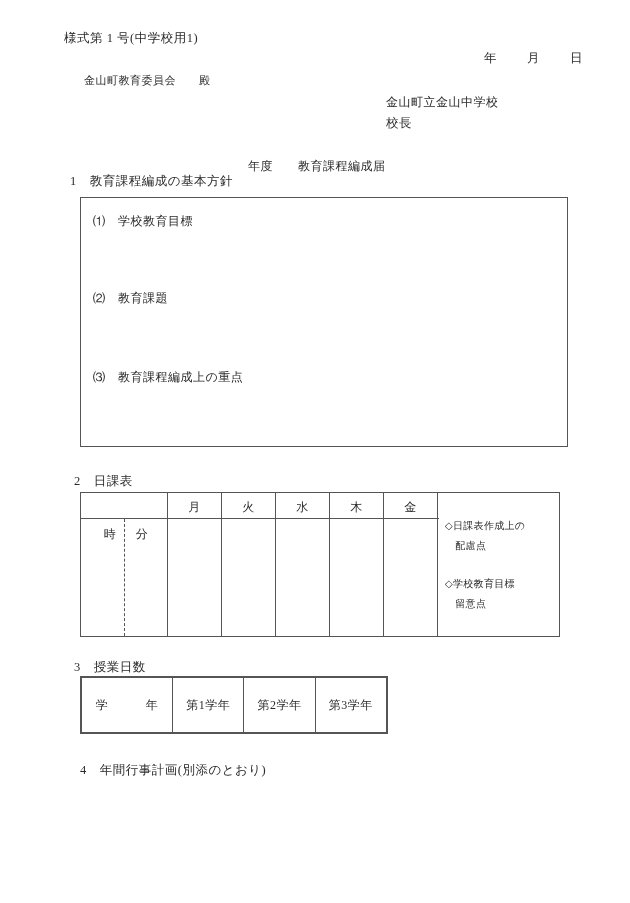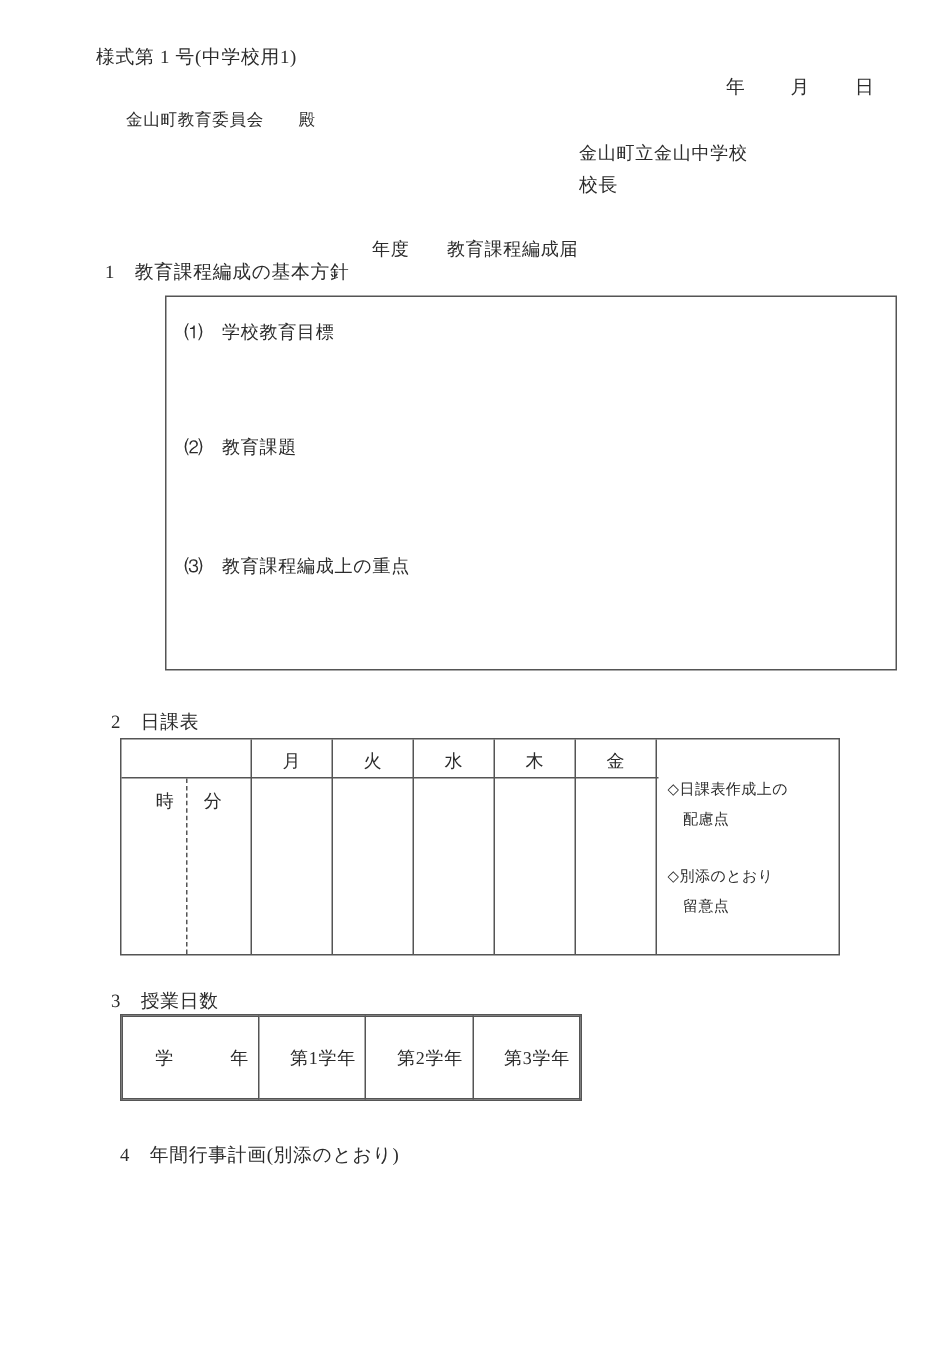--- a/index.html
+++ b/index.html
@@ -41,21 +41,20 @@
   #sec4-head { left: 80px; top: 762px; }
 
   
   #policy-box {
     position: absolute;
     left: 80px;  top: 197px;
     width: 488px; height: 250px;
     border: 1px solid #555;
     box-sizing: border-box;
     background: #fff;
-    margin-left: 30px;
   }
   .policy-item {
     position: absolute;
     white-space: pre;
     font-size: 12px;
     letter-spacing: .5px;
     left: 12px;
   }
   .policy-item.i0 { top: 15px; }
   .policy-item.i1 { top: 92px; }
@@ -99,21 +98,21 @@
     width: 308px; height: 58px;
     box-sizing: border-box;
     border: 1px solid #555;
     border-collapse: collapse;
     background: #fff;
   }
   #days-table table { border-collapse: collapse; width: 100%; height: 100%; }
   #days-table td {
     border: 1px solid #555;
     font-size: 12px;
-    text-align: right;
+    text-align: center;
     padding: 0 6px;
     letter-spacing: .5px;
     font-family: "Liberation Serif", "DejaVu Serif", serif;
   }
   #days-table td.wide { width: 78px; }
   #days-table td.val { text-align: right; }
 </style>
 </head>
 <body>
 
@@ -153,21 +152,21 @@
     <div class="sch-label" style="left:48px; top:33px; width:26px;">分</div>
 
     <div class="sch-label" style="left:87px;  top:6px; width:53px;">月</div>
     <div class="sch-label" style="left:141px; top:6px; width:53px;">火</div>
     <div class="sch-label" style="left:195px; top:6px; width:53px;">水</div>
     <div class="sch-label" style="left:249px; top:6px; width:53px;">木</div>
     <div class="sch-label" style="left:303px; top:6px; width:53px;">金</div>
 
     <div class="note-line" style="left:364px; top:26px;">◇日課表作成上の</div>
     <div class="note-line" style="left:364px; top:46px;">　配慮点</div>
-    <div class="note-line" style="left:364px; top:84px;">◇別添のとおり</div>
+    <div class="note-line" style="left:364px; top:84px;">◇学校教育目標</div>
     <div class="note-line" style="left:364px; top:104px;">　留意点</div>
   </div>
 
   <div class="sec-head" id="sec3-head">3　授業日数</div>
 
   <div id="days-table">
     <table>
       <tbody>
         <tr>
           <td class="wide">学　　　年</td>

